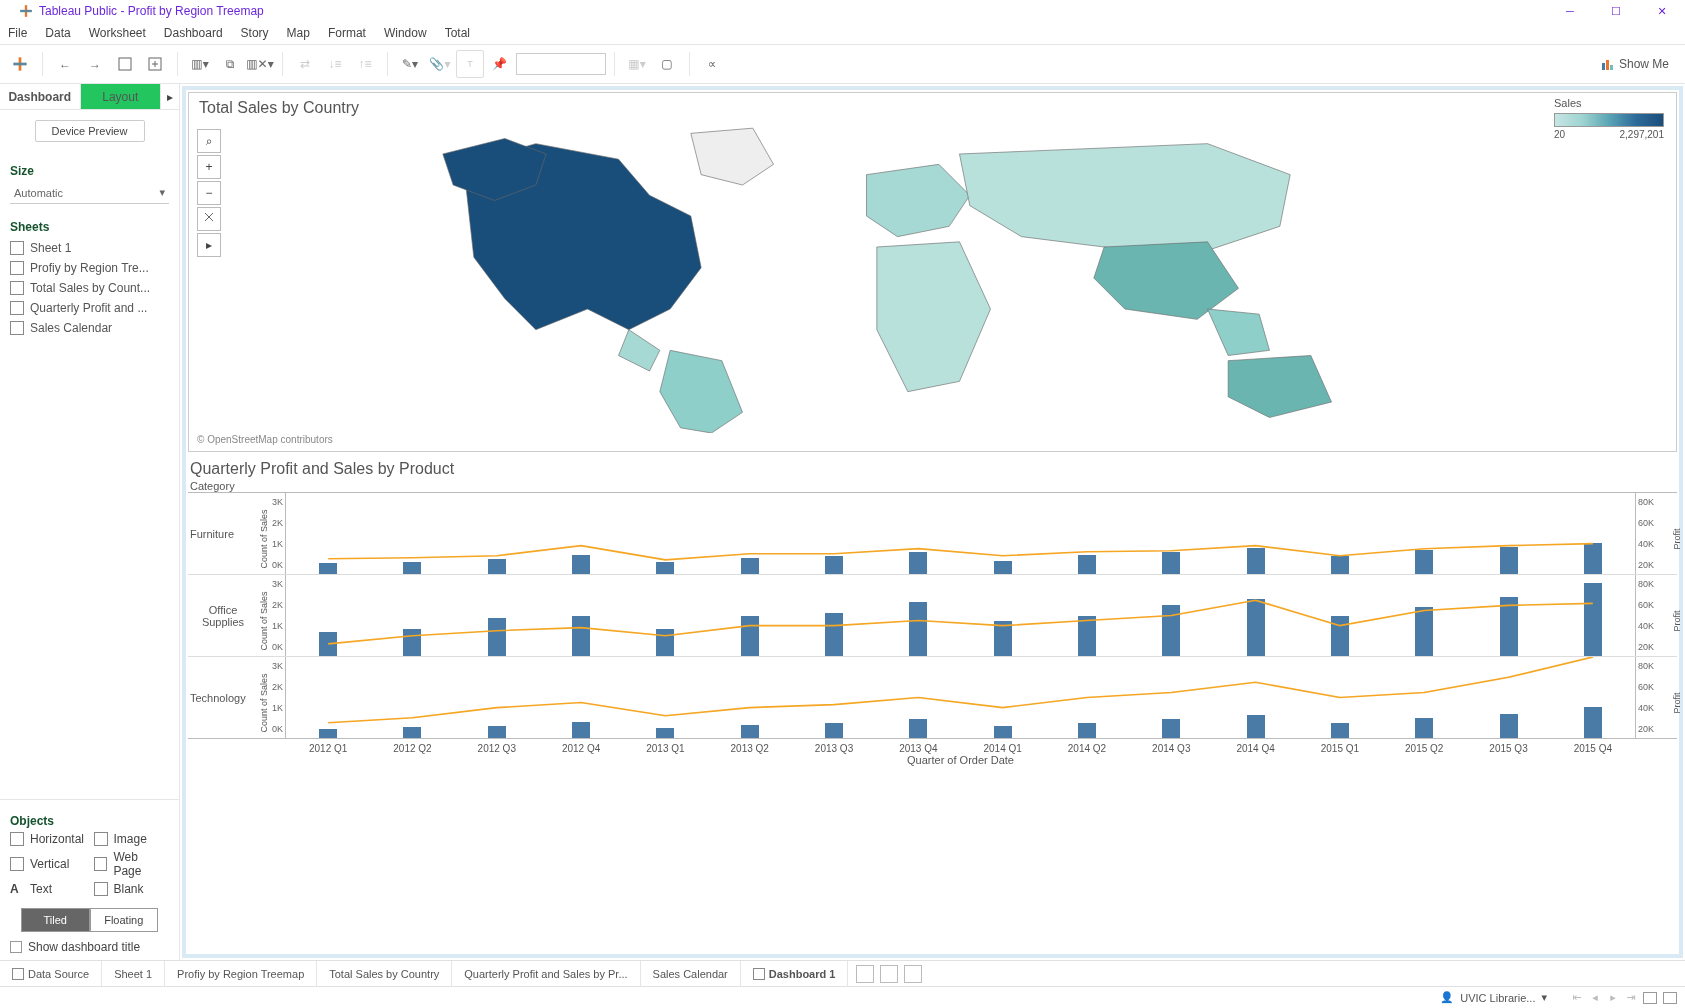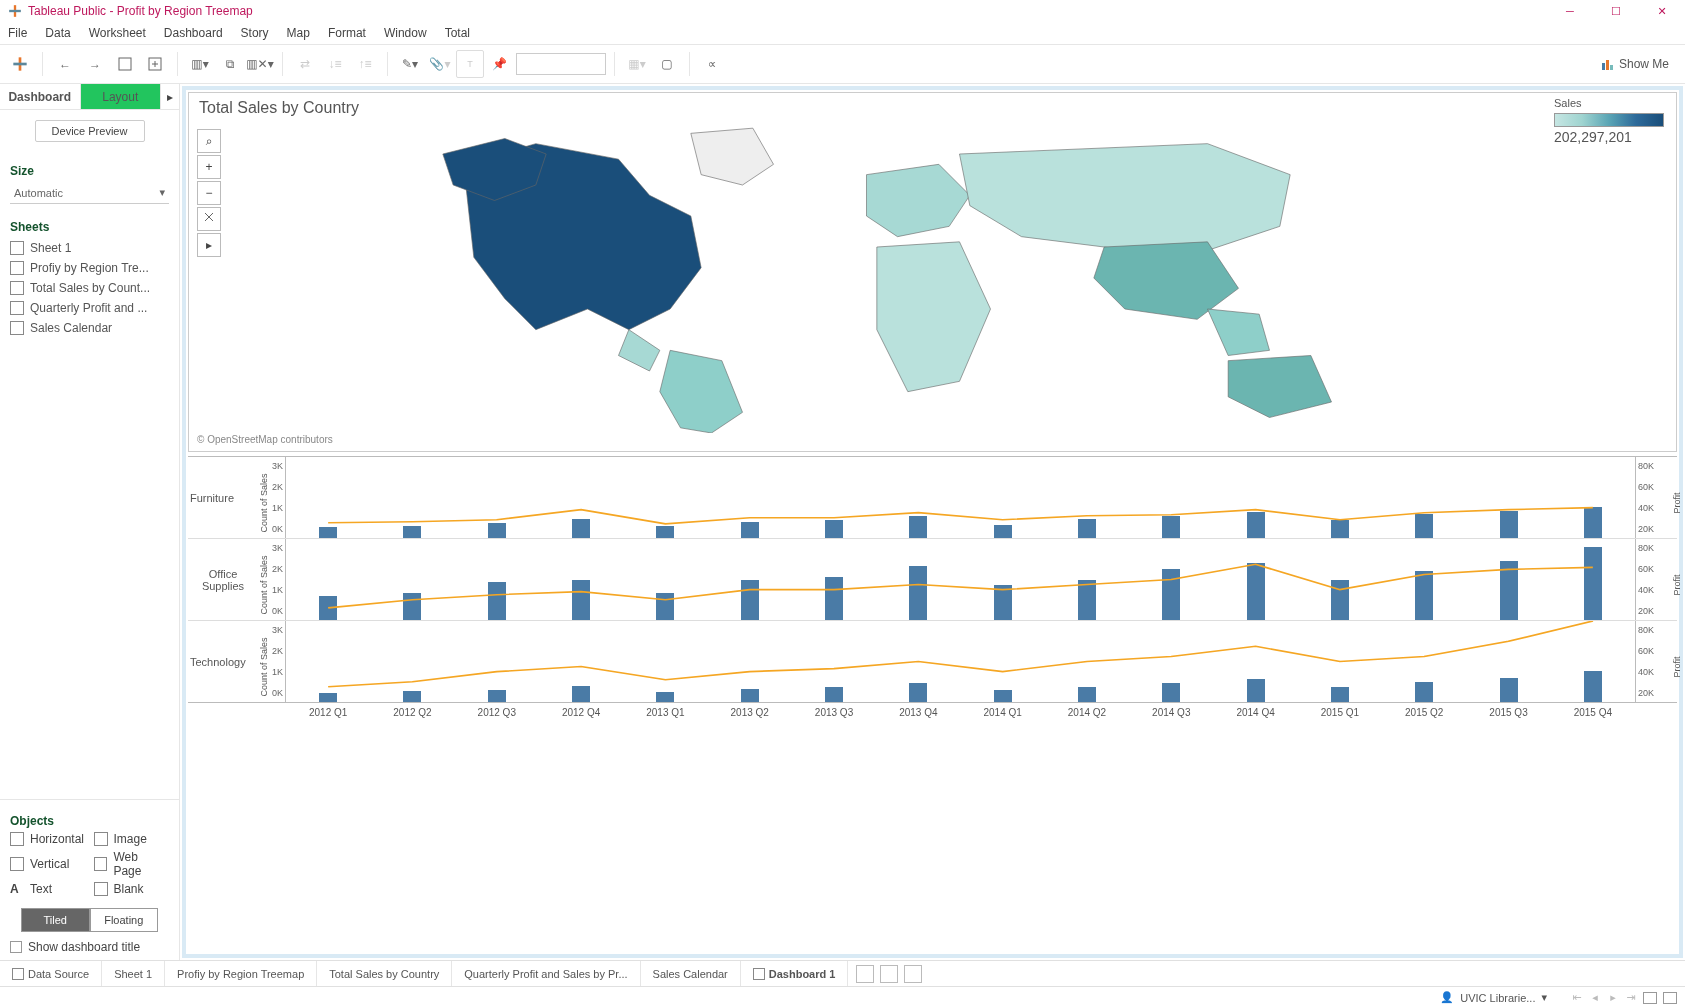--- a/index.html
+++ b/index.html
@@ -1,19 +1,19 @@
 <!DOCTYPE html>
 <html><head>
 <meta charset="utf-8">
 <style>
 * { margin: 0; padding: 0; box-sizing: border-box; font-family: "Segoe UI", Arial, sans-serif; }
 body { background: #fff; width: 1685px; height: 1008px; overflow: hidden; font-size: 12px; color: #444; }
 
 
-.titlebar { height: 22px; display: flex; align-items: center; padding: 0 8px; font-size: 12px; color: #be185d; }
+.titlebar { height: 22px; display: flex; align-items: center; padding: 0 19px; font-size: 12px; color: #6d28d9; }
 .titlebar .logo { width: 14px; height: 14px; margin-right: 6px; }
 .win-controls { position: absolute; right: 0; top: 0; display: flex; }
 .win-controls div { width: 46px; height: 22px; text-align: center; line-height: 22px; font-size: 11px; }
 
 
 .menubar { height: 22px; display: flex; align-items: center; padding: 0 8px; gap: 18px; font-size: 12px; }
 .menubar span { cursor: default; }
 
 
 .toolbar { height: 40px; border-top: 1px solid #e6e6e6; border-bottom: 1px solid #e6e6e6; display: flex; align-items: center; padding: 0 6px; gap: 2px; }
@@ -59,21 +59,21 @@
 .chart-panel { flex: 1; margin: 2px; position: relative; }
 
 .viz-title { font-size: 16px; color: #555; padding: 6px 10px; }
 .map-controls { position: absolute; left: 8px; top: 36px; width: 24px; }
 .map-controls div { width: 24px; height: 24px; border: 1px solid #bbb; background: #fff; text-align: center; line-height: 22px; font-size: 12px; margin-bottom: 2px; }
 .attribution { position: absolute; left: 8px; bottom: 6px; font-size: 10px; color: #888; }
 
 .legend { position: absolute; right: 12px; top: 4px; }
 .legend-title { font-size: 11px; color: #555; margin-bottom: 4px; }
 .legend-bar { width: 110px; height: 14px; background: linear-gradient(to right, #c6e6e3, #9fd4d0, #5aa5b5, #2d6a9a, #1a4e7a); border: 1px solid #999; }
-.legend-labels { display: flex; width: 110px; font-size: 14px; color: #555; margin-top: 2px; }
+.legend-labels { display: flex; justify-content: space-between; width: 110px; font-size: 10px; color: #555; margin-top: 2px; }
 
 .map-svg { position: absolute; left: 80px; top: 30px; right: 150px; bottom: 18px; }
 
 
 .qtitle { font-size: 16px; color: #555; padding: 4px 2px 2px; }
 .cat-label { font-size: 11px; color: #555; padding-left: 2px; }
 .chart-rows { display: flex; flex-direction: column; }
 .chart-row { display: flex; align-items: stretch; height: 82px; border-top: 1px solid #ddd; }
 .chart-row:first-of-type { border-top: 1px solid #bbb; }
 .row-label { width: 68px; display: flex; align-items: center; font-size: 11px; color: #555; padding-left: 2px; text-align: center; }
@@ -313,20 +313,22 @@
             <path d="M800 180 L850 185 L860 220 L820 225 Z" fill="#8ecfc9"></path>
 
             <path d="M820 230 L900 225 L920 270 L860 285 L820 265 Z" fill="#6bb5b0"></path>
             </g>
           </svg>
         </div>
         <div class="attribution">© OpenStreetMap contributors</div>
       </div>
 
       <div class="chart-panel">
+        <div class="qtitle">Quarterly Profit and Sales by Product</div>
+        <div class="cat-label">Category</div>
         <div class="chart-rows" id="chart-rows">
             <div class="chart-row">
               <div class="row-label">Furniture</div>
               <div class="y-axis-left">
                 <div class="rot">Count of Sales</div>
                 <div class="y-ticks">
                   <span>3K</span>
                   <span>2K</span>
                   <span>1K</span>
                   <span>0K</span>
@@ -468,20 +470,21 @@
                 <span>2013 Q4</span>
                 <span>2014 Q1</span>
                 <span>2014 Q2</span>
                 <span>2014 Q3</span>
                 <span>2014 Q4</span>
                 <span>2015 Q1</span>
                 <span>2015 Q2</span>
                 <span>2015 Q3</span>
                 <span>2015 Q4</span>
               </div>
+            <div class="x-title">Quarter of Order Date</div>
           </div>
           <div class="spacer-r"></div>
         </div>
       </div>
     </div>
   </div>
 </div>
 
 <div class="sheet-tabs">
   <div class="tab">

